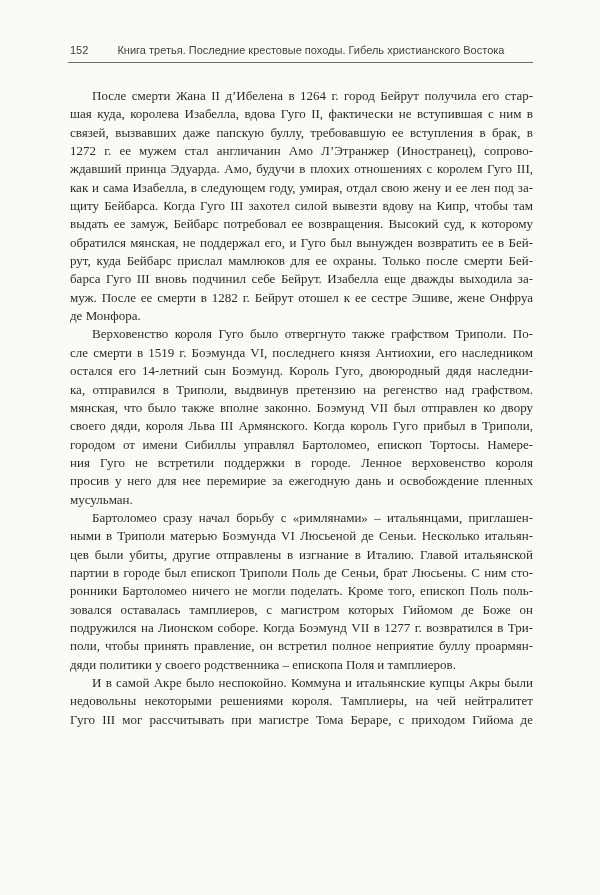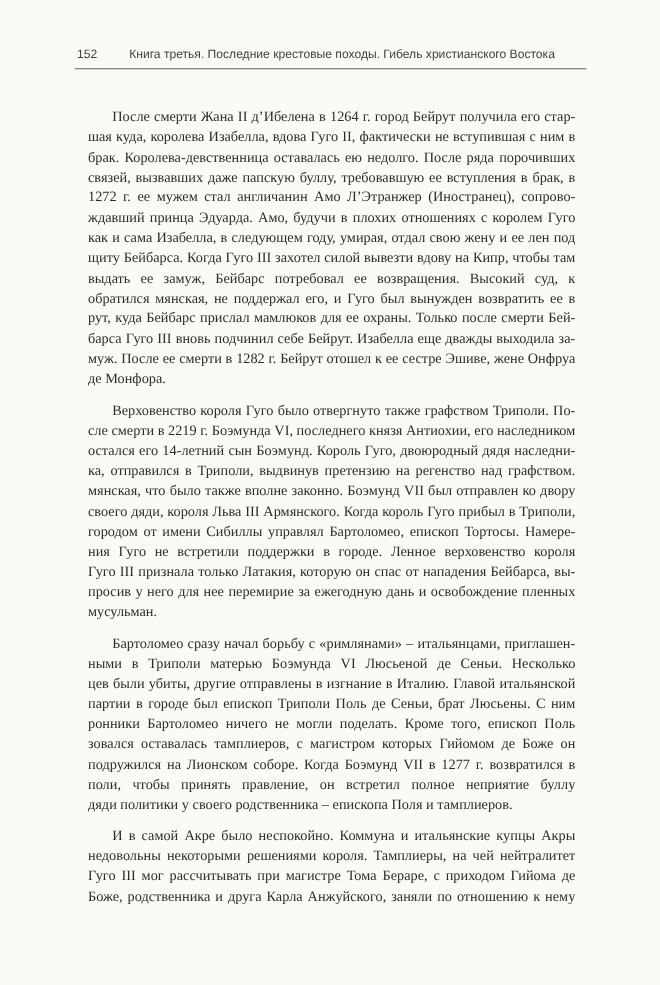--- a/index.html
+++ b/index.html
@@ -37,21 +37,21 @@
     top: 62px; left: 68px; width: 465px;
     border-top: 1px solid var(--rule);
   }
   .page-body {
     position: absolute;
     top: 87px; left: 70px; width: 463px;
     font-size: 13px;
     line-height: 18.35px;
     color: var(--text);
   }
-  .paragraph { margin: 10px; }
+  .paragraph { margin: 0; }
   .line {
     text-align: justify;
     text-align-last: justify;
     max-height: 18.35px;
     overflow: hidden;
   }
   .line.first { text-indent: 22px; }
   .line.endpara { text-align-last: left; }
 </style>
 </head>
@@ -60,57 +60,54 @@
 <div class="page">
   <header class="page-header">
     <span class="page-number">152</span>
     <span class="running-title">Книга третья. Последние крестовые походы. Гибель христианского Востока</span>
   </header>
   <div class="header-rule"></div>
   <main class="page-body">
       <div class="paragraph">
         <div class="line first">После смерти Жана II д’Ибелена в 1264 г. город Бейрут получила его стар-</div>
         <div class="line">шая куда, королева Изабелла, вдова Гуго II, фактически не вступившая с ним в</div>
-        <div class="line">брак. Королева-девственница оставалась ею недолго. После ряда порочивших ее</div>
         <div class="line">связей, вызвавших даже папскую буллу, требовавшую ее вступления в брак, в</div>
         <div class="line">1272 г. ее мужем стал англичанин Амо Л’Этранжер (Иностранец), сопрово-</div>
         <div class="line">ждавший принца Эдуарда. Амо, будучи в плохих отношениях с королем Гуго III,</div>
         <div class="line">как и сама Изабелла, в следующем году, умирая, отдал свою жену и ее лен под за-</div>
         <div class="line">щиту Бейбарса. Когда Гуго III захотел силой вывезти вдову на Кипр, чтобы там</div>
         <div class="line">выдать ее замуж, Бейбарс потребовал ее возвращения. Высокий суд, к которому</div>
         <div class="line">обратился мянская, не поддержал его, и Гуго был вынужден возвратить ее в Бей-</div>
         <div class="line">рут, куда Бейбарс прислал мамлюков для ее охраны. Только после смерти Бей-</div>
         <div class="line">барса Гуго III вновь подчинил себе Бейрут. Изабелла еще дважды выходила за-</div>
         <div class="line">муж. После ее смерти в 1282 г. Бейрут отошел к ее сестре Эшиве, жене Онфруа</div>
         <div class="line endpara">де Монфора.</div>
       </div>
       <div class="paragraph">
         <div class="line first">Верховенство короля Гуго было отвергнуто также графством Триполи. По-</div>
-        <div class="line">сле смерти в 2219 г. Боэмунда VI, последнего князя Антиохии, его наследником</div>
+        <div class="line">сле смерти в 1519 г. Боэмунда VI, последнего князя Антиохии, его наследником</div>
         <div class="line">остался его 14-летний сын Боэмунд. Король Гуго, двоюродный дядя наследни-</div>
         <div class="line">ка, отправился в Триполи, выдвинув претензию на регенство над графством.</div>
         <div class="line">мянская, что было также вполне законно. Боэмунд VII был отправлен ко двору</div>
         <div class="line">своего дяди, короля Льва III Армянского. Когда король Гуго прибыл в Триполи,</div>
         <div class="line">городом от имени Сибиллы управлял Бартоломео, епископ Тортосы. Намере-</div>
         <div class="line">ния Гуго не встретили поддержки в городе. Ленное верховенство короля</div>
-        <div class="line">Гуго III признала только Латакия, которую он спас от нападения Бейбарса, вы-</div>
         <div class="line">просив у него для нее перемирие за ежегодную дань и освобождение пленных</div>
         <div class="line endpara">мусульман.</div>
       </div>
       <div class="paragraph">
         <div class="line first">Бартоломео сразу начал борьбу с «римлянами» – итальянцами, приглашен-</div>
         <div class="line">ными в Триполи матерью Боэмунда VI Люсьеной де Сеньи. Несколько итальян-</div>
         <div class="line">цев были убиты, другие отправлены в изгнание в Италию. Главой итальянской</div>
         <div class="line">партии в городе был епископ Триполи Поль де Сеньи, брат Люсьены. С ним сто-</div>
         <div class="line">ронники Бартоломео ничего не могли поделать. Кроме того, епископ Поль поль-</div>
         <div class="line">зовался оставалась тамплиеров, с магистром которых Гийомом де Боже он</div>
         <div class="line">подружился на Лионском соборе. Когда Боэмунд VII в 1277 г. возвратился в Три-</div>
         <div class="line">поли, чтобы принять правление, он встретил полное неприятие буллу проармян-</div>
         <div class="line endpara">дяди политики у своего родственника – епископа Поля и тамплиеров.</div>
       </div>
       <div class="paragraph">
         <div class="line first">И в самой Акре было неспокойно. Коммуна и итальянские купцы Акры были</div>
         <div class="line">недовольны некоторыми решениями короля. Тамплиеры, на чей нейтралитет</div>
         <div class="line">Гуго III мог рассчитывать при магистре Тома Бераре, с приходом Гийома де</div>
-        <div class="line">Боже, родственника и друга Карла Анжуйского, заняли по отношению к нему</div>
       </div>
     </main>
 </div>
 
 </body></html>

